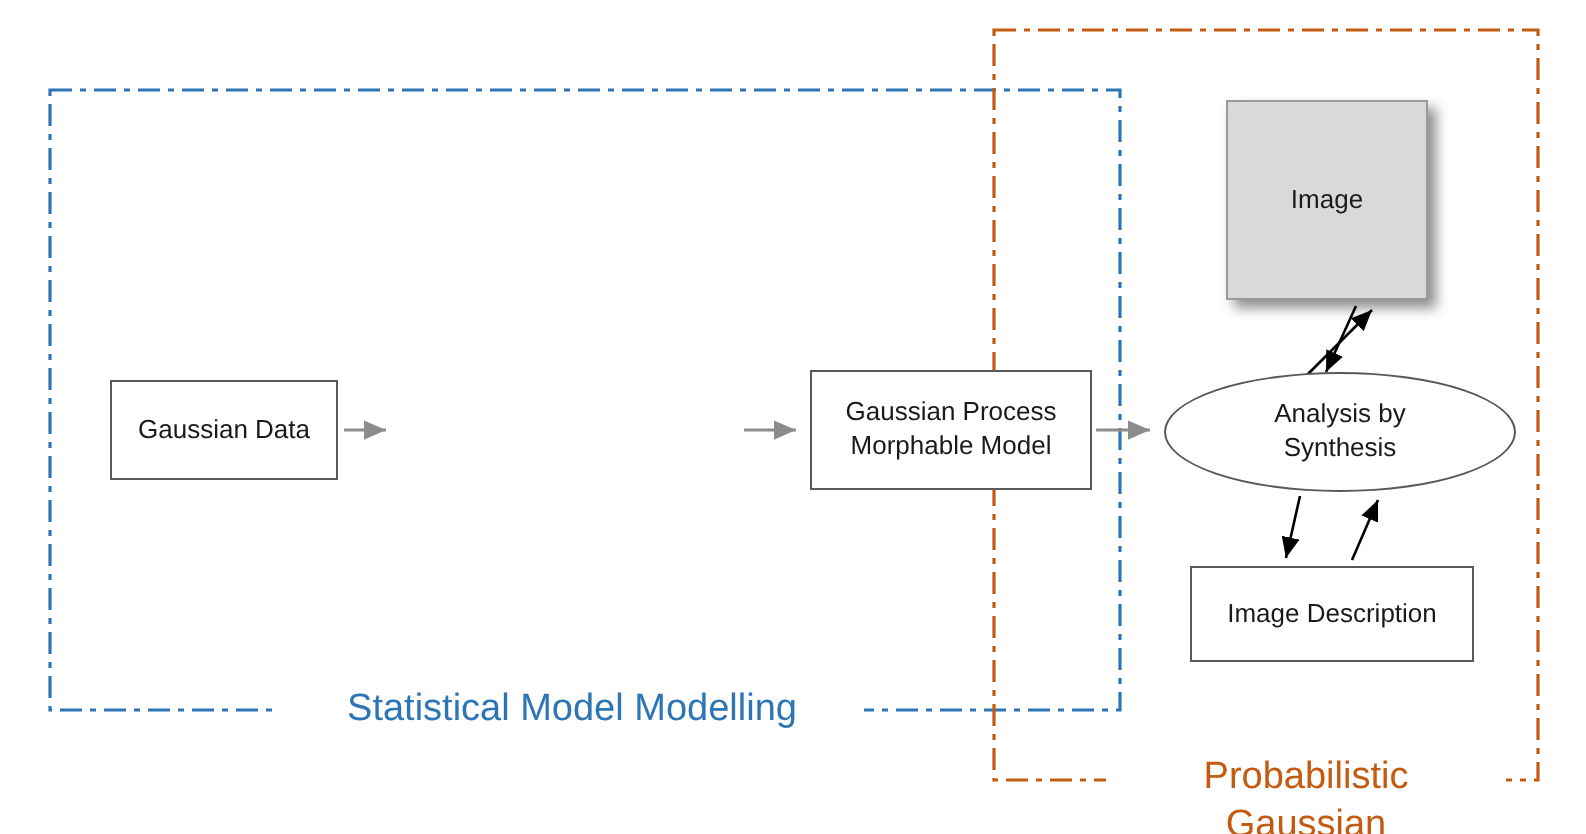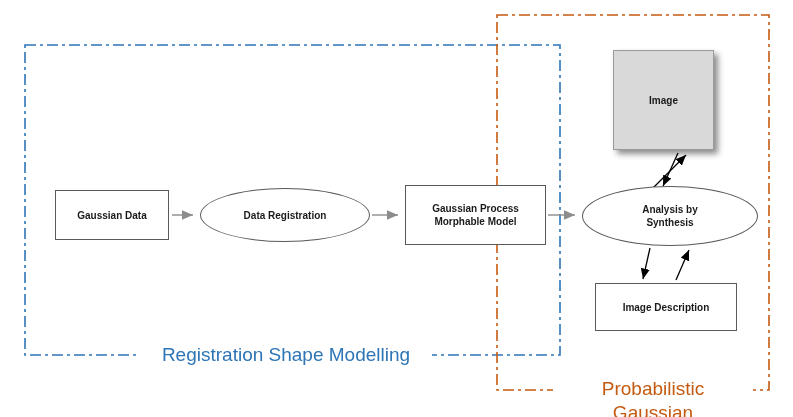--- a/index.html
+++ b/index.html
@@ -24,25 +24,24 @@
   }
   .node {
     position: absolute;
     display: flex;
     align-items: center;
     justify-content: center;
     text-align: center;
     background: #ffffff;
     border: 1px solid #595959;
     color: #1a1a1a;
-    font-size: 10px;
+    font-size: 13px;
     line-height: 1.3;
     white-space: pre-line;
     box-sizing: border-box;
-    font-weight: bold;
   }
   .ellipse {
     border-radius: 50%;
   }
   .node-example-data   { left: 55px;  top: 190px; width: 114px; height: 50px; }
   .node-registration   { left: 200px; top: 188px; width: 170px; height: 54px; }
   .node-gpmm           { left: 405px; top: 185px; width: 141px; height: 60px; }
   .node-analysis       { left: 582px; top: 186px; width: 176px; height: 60px; }
   .node-image {
     left: 613px; top: 50px; width: 101px; height: 100px;
@@ -96,39 +95,36 @@
     <line x1="678" y1="153" x2="663" y2="186" stroke="#000000" stroke-width="1.3" marker-end="url(#arrow-black)"></line>
 
     <line x1="650" y1="248" x2="643" y2="279" stroke="#000000" stroke-width="1.3" marker-end="url(#arrow-black)"></line>
     <line x1="676" y1="280" x2="689" y2="250" stroke="#000000" stroke-width="1.3" marker-end="url(#arrow-black)"></line>
   </svg>
 
   <div class="node node-example-data">
     <span>Gaussian Data</span>
   </div>
 
-  <div class="node ellipse node-registration">
-    <span>Data Registration</span>
-  </div>
 
   <div class="node ellipse node-analysis">
     <span>Analysis by
 Synthesis</span>
   </div>
 
   <div class="node node-gpmm">
     <span>Gaussian Process
 Morphable Model</span>
   </div>
 
   <div class="node node-image">
     <span>Image</span>
   </div>
 
   <div class="node node-image-desc">
     <span>Image Description</span>
   </div>
 
-  <div class="container-label ssm-label">Registration Shape Modelling</div>
+  <div class="container-label ssm-label">Statistical Model Modelling</div>
 
   <div class="container-label pf-label">Probabilistic Gaussian</div>
 
 </div>
 
 </body></html>

